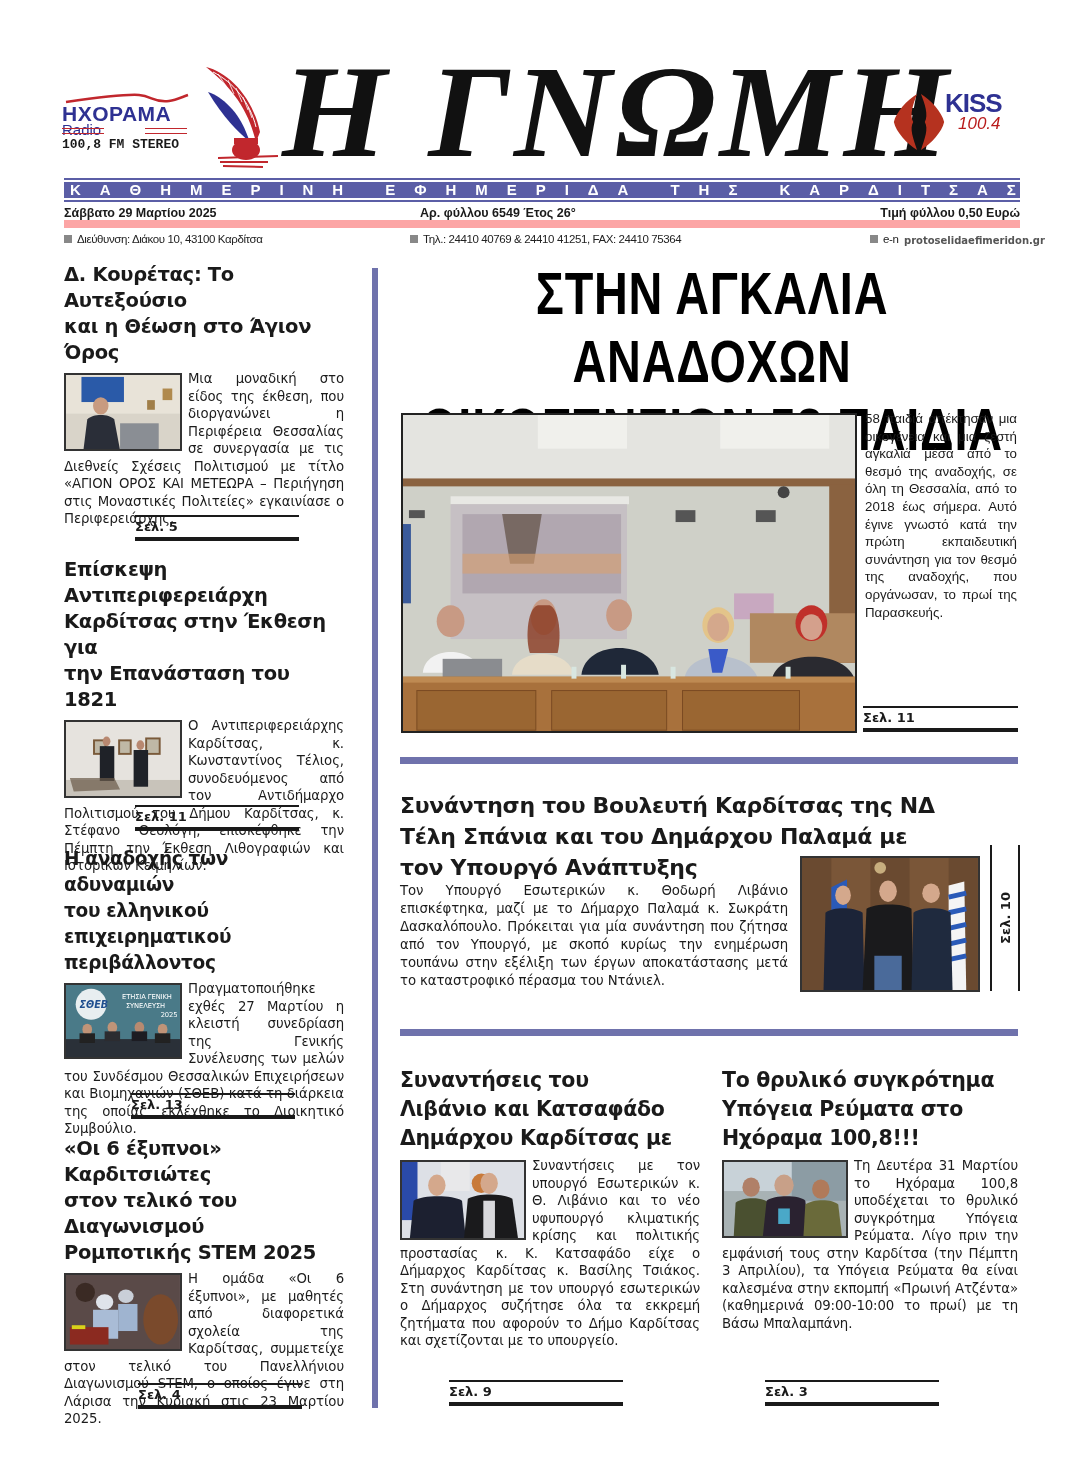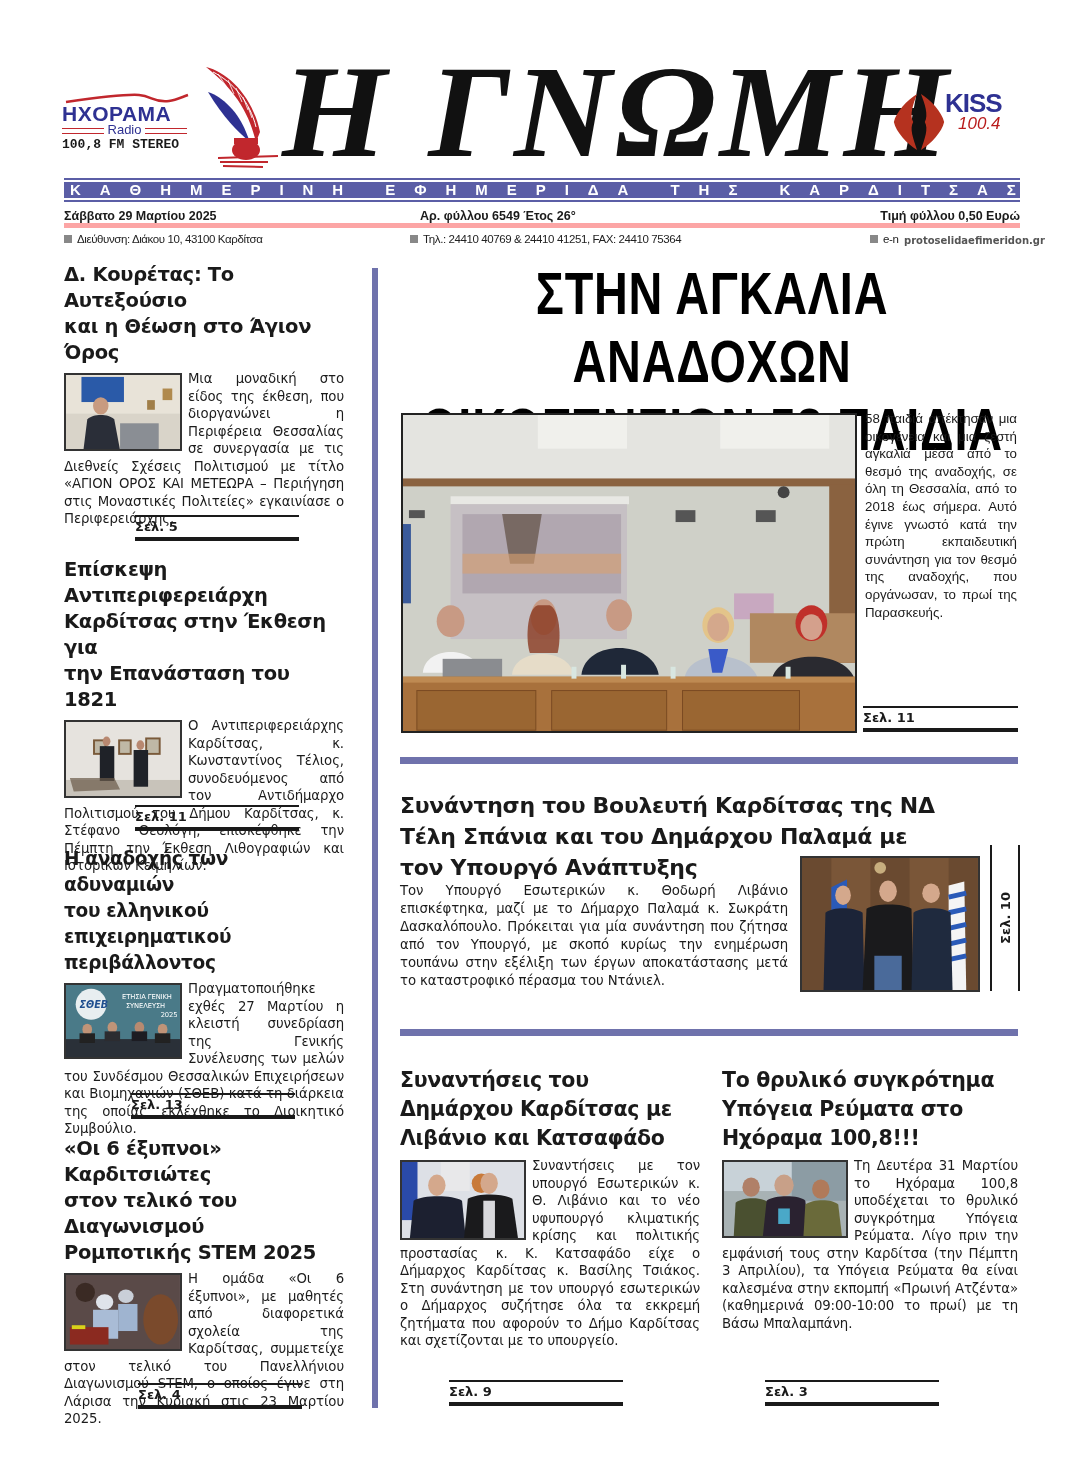--- a/index.html
+++ b/index.html
@@ -4,38 +4,38 @@
 <style>
   * { box-sizing: border-box; margin: 0; padding: 0; }
   html, body { width: 1083px; height: 1472px; background: #ffffff; overflow: hidden; }
   body { position: relative; font-family: "DejaVu Sans", sans-serif; color: #1a1a1a; }
 
   
   .abs { position: absolute; }
   .ixorama { left: 62px; top: 92px; width: 135px; }
   .ixorama .swoosh { position: absolute; left: 2px; top: 0; width: 125px; height: 12px; }
   .ixorama .brand { position: absolute; left: 0; top: 10px; font-family: "Liberation Sans", sans-serif; font-weight: 900; font-size: 21px; color: #2e3192; letter-spacing: 0.5px; }
-  .ixorama .radio { position: absolute; left: 0; top: 33px; width: 125px; height: 10px; font-family: "Liberation Sans", sans-serif; font-size: 13px; color: #2e3192; text-align: center; line-height: 10px; }
+  .ixorama .radio { position: absolute; left: 0; top: 33px; width: 125px; height: 10px; font-family: "Liberation Sans", sans-serif; font-size: 15px; color: #2e3192; text-align: left; line-height: 10px; }
   .ixorama .radio::before, .ixorama .radio::after { content: ""; position: absolute; top: 3px; height: 4px; border-top: 1px solid #c1272d; border-bottom: 1px solid #c1272d; width: 42px; }
   .ixorama .radio::before { left: 0; }
   .ixorama .radio::after { right: 0; }
   .ixorama .fm { position: absolute; left: 0; top: 45px; font-family: Liberation Mono, monospace; font-weight: bold; font-size: 13px; color: #1a1a1a; white-space: nowrap; }
 
   .quill { left: 198px; top: 62px; width: 85px; height: 110px; }
 
   .title { left: 282px; top: 52px; width: 600px; height: 120px; font-family: "Liberation Serif", serif; font-style: italic; font-weight: bold; font-size: 132px; line-height: 120px; color: #111; letter-spacing: 4px; white-space: nowrap; transform: scaleX(1.02); transform-origin: left; }
 
   .kiss { left: 890px; top: 88px; width: 130px; height: 70px; }
   .kiss .word { position: absolute; left: 55px; top: 0px; font-family: "Liberation Sans", sans-serif; font-weight: bold; font-size: 26px; color: #2e3192; letter-spacing: -1px; }
   .kiss .freq { position: absolute; left: 68px; top: 26px; font-family: "Liberation Sans", sans-serif; font-style: italic; font-size: 17px; color: #b91c1c; }
 
   .band { left: 64px; top: 178px; width: 956px; height: 24px; background: #5b5ea6; border-top: 2px solid #5b5ea6; border-bottom: 2px solid #5b5ea6; box-shadow: inset 0 2px 0 #ffffff, inset 0 -2px 0 #ffffff; display: flex; align-items: center; justify-content: space-between; padding: 0 4px 0 6px; }
   .band span { color: #ffffff; font-family: "Liberation Sans", sans-serif; font-weight: bold; font-size: 15px; line-height: 20px; }
 
-  .infoline { left: 64px; top: 206px; width: 956px; height: 22px; border-bottom: 5px solid #fca5a5; font-family: "Liberation Sans", sans-serif; font-weight: bold; font-size: 12.5px; display: flex; justify-content: space-between; align-items: flex-end; }
+  .infoline { left: 64px; top: 206px; width: 956px; height: 22px; border-bottom: 8px solid #fca5a5; font-family: "Liberation Sans", sans-serif; font-weight: bold; font-size: 12.5px; display: flex; justify-content: space-between; align-items: center; }
   .infoline .mid { position: absolute; left: 356px; }
   .contactline { left: 64px; top: 233px; width: 960px; height: 16px; font-family: "Liberation Sans", sans-serif; font-size: 11.5px; color: #222; }
   .contactline .item { position: absolute; top: 0; white-space: nowrap; letter-spacing: -0.4px; }
   .contactline .sq { display: inline-block; width: 8px; height: 8px; background: #888; margin-right: 5px; vertical-align: 0px; }
   .watermark { left: 902px; top: 235px; font-family: "DejaVu Sans", sans-serif; font-weight: bold; font-size: 10px; color: #555; background: rgba(255,255,255,0.9); padding: 0 2px; }
 
   
   .vrule { background: #6f72ac; width: 6px; }
   .hrule { background: #6f72ac; height: 7px; }
 
@@ -331,22 +331,22 @@
     <path d="M112 136 L 114 56 C 122 50, 144 50, 152 56 L 154 136 Z" fill="#1f2a3e"></path>
   </svg>
 </div>
 <div class="abs" style="left:990px; top:845px; width:30px; height:146px; border-left:2px solid #1a1a1a; border-right:2px solid #1a1a1a;">
   <div style="position:absolute; left:50%; top:50%; transform:translate(-50%,-50%) rotate(-90deg); white-space:nowrap; font-family:'DejaVu Sans',sans-serif; font-weight:bold; font-size:13px;">Σελ. 10</div>
 </div>
 
 <div class="abs" style="left:400px; top:1066px; width:300px;">
   <div class="h-side" style="font-size:20.5px; line-height:29px;">
     <div>Συναντήσεις του</div>
+    <div>Λιβάνιο και Κατσαφάδο</div>
     <div>Δημάρχου Καρδίτσας με</div>
-    <div>Λιβάνιο και Κατσαφάδο</div>
   </div>
   <div class="body" style="margin-top:4px;">
     <div class="photo" style="width:126px; height:80px;">
       <svg class="scene" viewBox="0 0 126 80" preserveAspectRatio="none">
         <rect width="126" height="80" fill="#dde0e6"></rect>
         <rect x="0" y="0" width="16" height="60" fill="#2a4aa8"></rect>
         <rect x="40" y="0" width="30" height="30" fill="#e8e8ea"></rect>
         <circle cx="82" cy="22" r="10" fill="#c87a3a"></circle>
         <ellipse cx="36" cy="24" rx="9" ry="11" fill="#d4a88c"></ellipse>
         <path d="M8 80 L 12 40 C 22 34, 52 34, 62 40 L 66 80 Z" fill="#1c2030"></path>

